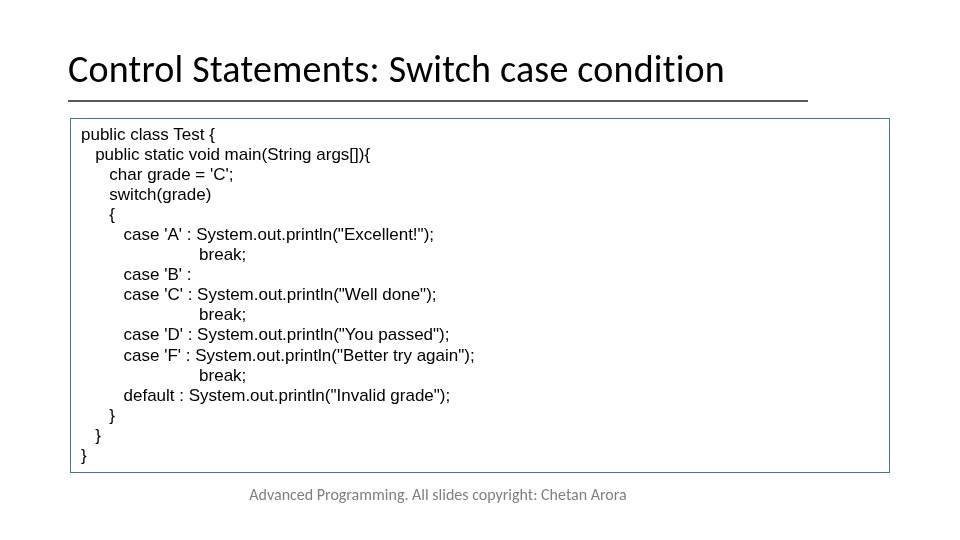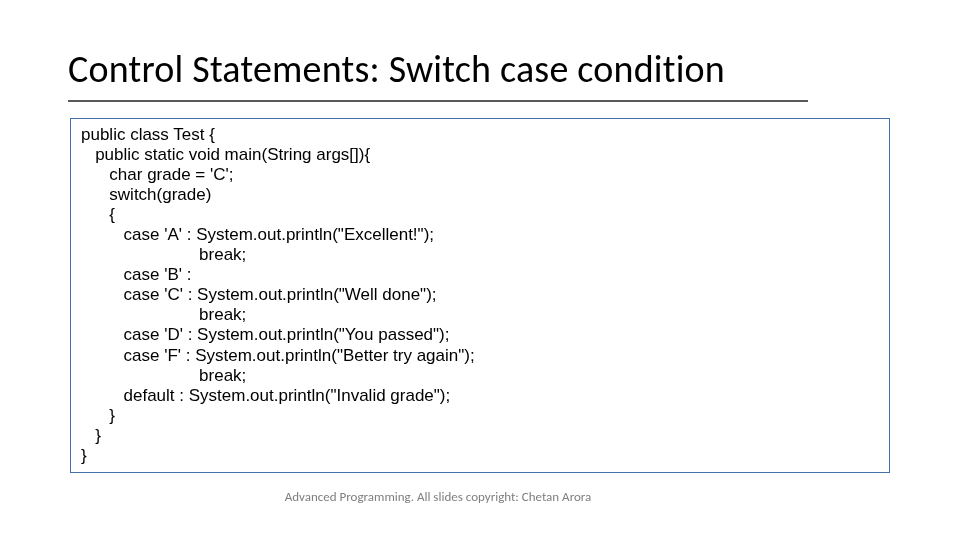--- a/index.html
+++ b/index.html
@@ -1,21 +1,21 @@
 <!DOCTYPE html>
 <html><head>
 <meta charset="utf-8">
 <style>
   * { margin: 0; padding: 0; box-sizing: border-box; }
   html, body { width: 960px; height: 540px; background: #fff; font-family: Calibri, Arial, sans-serif; color: #000; }
   .slide { width: 876px; height: 540px; position: relative; padding: 46px 68px 0 68px; }
   .title { font-size: 38px; font-weight: 400; letter-spacing: 0.2px; margin-bottom: 8px; }
   .title-underline { height: 2px; background: #595959; width: 100%; margin-bottom: 16px; }
   .code-box { border: 1.5px solid #4472a8; padding: 6px 10px 6px 10px; font-family: Liberation Sans, sans-serif; font-size: 17px; line-height: 1.18; white-space: pre; color: #000; width: 820px; margin-left: 2px; }
-  .footer { position: absolute; left: 0; right: 0; bottom: 36px; text-align: center; font-size: 13px; color: #7f7f7f; }
+  .footer { position: absolute; left: 0; right: 0; bottom: 36px; text-align: center; font-size: 16px; color: #7f7f7f; }
 </style>
 </head>
 <body>
 
 <div class="slide">
   <div class="title">Control Statements: Switch case condition</div>
   <div class="title-underline"></div>
   <div class="code-box">public class Test {
    public static void main(String args[]){
       char grade = 'C';

